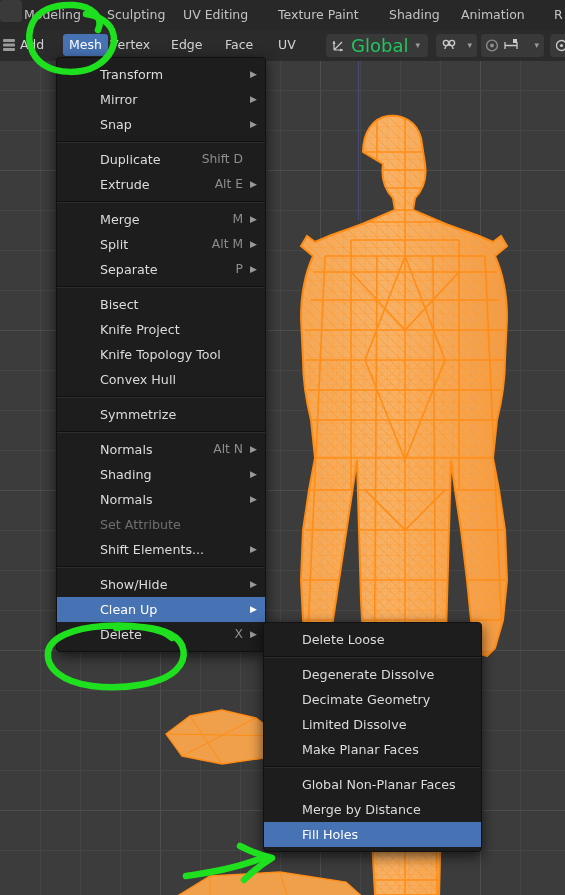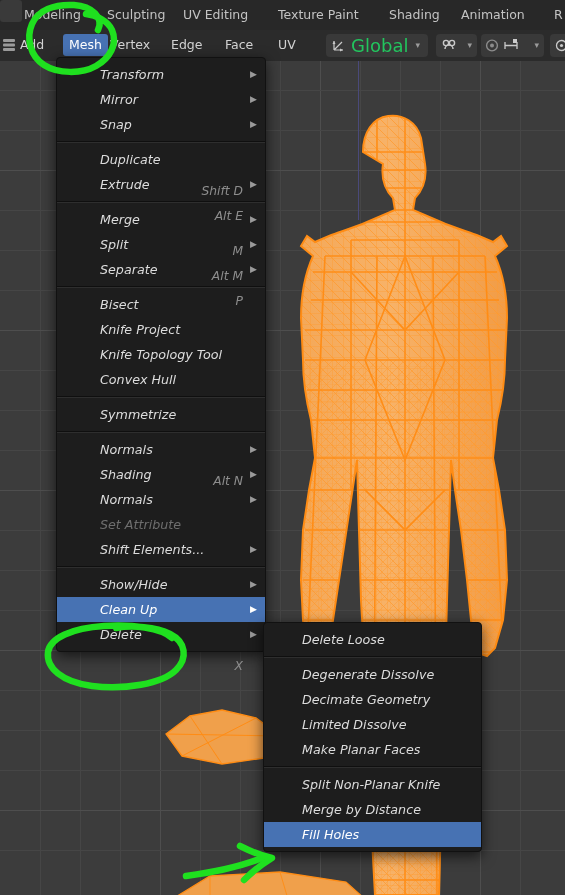--- a/index.html
+++ b/index.html
@@ -127,21 +127,20 @@
 
   
   .menu {
     position: absolute;
     background: #1d1d1d;
     border: 1px solid #111111;
     border-radius: 4px;
     box-shadow: 0 4px 14px rgba(0,0,0,0.65);
     padding: 4px 0;
     box-sizing: border-box;
-    font-style: italic;
   }
   .menu-item {
     position: relative;
     height: 25px;
     line-height: 25px;
     font-size: 12.7px;
     color: #dcdcdc;
     white-space: nowrap;
     box-sizing: border-box;
   }
@@ -149,21 +148,20 @@
     position: absolute;
     left: 43px;
     top: 0;
   }
   .menu-item .mi-short {
     position: absolute;
     right: 22px;
     top: 0;
     font-size: 12.3px;
     color: #8d8d8d;
-    margin-top: 32px;
   }
   .menu-item .mi-arrow {
     position: absolute;
     right: 8px;
     top: 0;
     font-size: 9px;
     color: #9a9a9a;
   }
   .menu-item.highlight {
     background: #4772b3;
@@ -578,21 +576,21 @@
     <div class="menu-item">
       <span class="mi-label">Limited Dissolve</span>
     </div>
     <div class="menu-item">
       <span class="mi-label">Make Planar Faces</span>
     </div>
 
     <div class="menu-sep"></div>
 
     <div class="menu-item">
-      <span class="mi-label">Split Non-Planar Knife</span>
+      <span class="mi-label">Global Non-Planar Faces</span>
     </div>
     <div class="menu-item">
       <span class="mi-label">Merge by Distance</span>
     </div>
     <div class="menu-item highlight">
       <span class="mi-label">Fill Holes</span>
     </div>
   </div>
 
   <svg id="annotations" viewBox="0 0 565 895">

